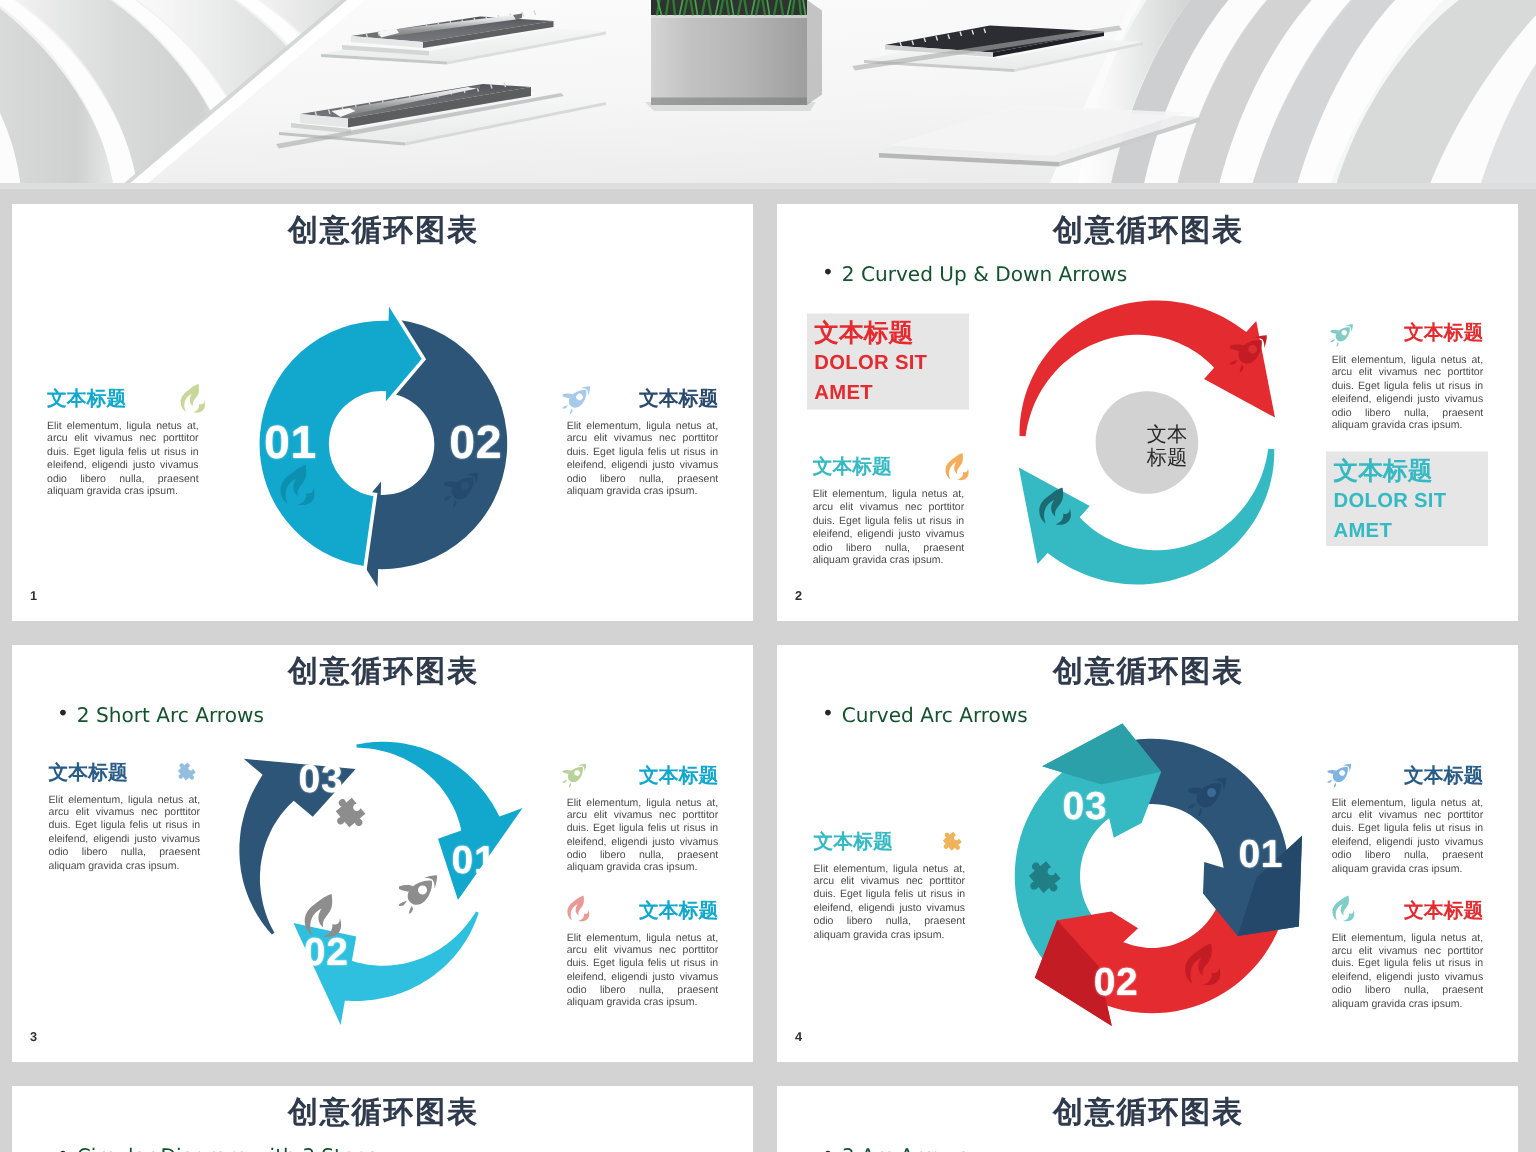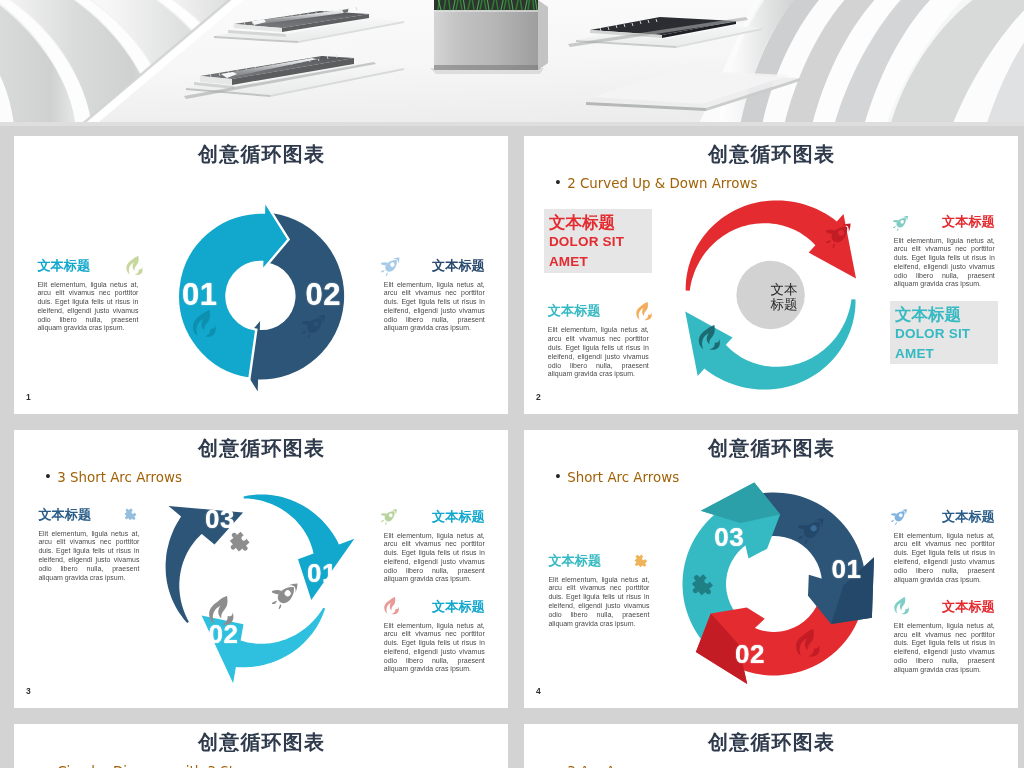--- a/index.html
+++ b/index.html
@@ -2,26 +2,26 @@
 <html><head>
 <meta charset="utf-8">
 <style>
   html,body{margin:0;padding:0;}
   body{width:1024px;height:768px;overflow:hidden;background:#d3d3d3;
        font-family:"Liberation Sans",sans-serif;}
   .page{position:relative;width:1024px;height:768px;}
   .hero{position:absolute;left:0;top:0;width:1024px;height:126px;overflow:hidden;background:#e9eaea;}
   .hero svg{display:block}
   .slides{position:absolute;left:0;top:120px;width:1024px;}
-  .row{display:flex;padding:16px 0 0 8px;box-sizing:border-box;justify-content:center;}
+  .row{display:flex;padding:16px 0 0 8px;box-sizing:border-box;}
   .row .card + .card{margin-left:16px;}
   .card{position:relative;width:494px;height:278px;background:#fff;overflow:hidden;}
   .stitle{position:absolute;left:0;right:0;text-align:center;top:7.5px;text-indent:1.2px;
      font-size:20px;font-weight:bold;color:#2f3b4c;letter-spacing:1.2px;line-height:21px;}
-  .bullet{position:absolute;left:43.2px;top:40.5px;font-size:13.4px;color:#a16207;
+  .bullet{position:absolute;left:43.2px;top:40.5px;font-size:13.4px;color:#14532d;
      font-family:"DejaVu Sans",sans-serif;line-height:13px;}
   .bdot{position:absolute;left:30px;top:40px;font-size:13.4px;color:#262626;
      font-family:"DejaVu Sans",sans-serif;line-height:13px;}
   .pagenum{position:absolute;left:12px;top:256px;font-size:8.5px;color:#2f2f2f;font-weight:bold;}
   .tb{position:absolute;}
   .th{font-weight:bold;margin:0;white-space:nowrap;line-height:14px;}
   .tp{font-size:7px;line-height:8.78px;color:#4a4a4a;text-align:justify;margin:8px 0 0 0;}
   .ico{position:absolute;}
   .dia{position:absolute;}
   .num{position:absolute;font-weight:bold;line-height:1;letter-spacing:.5px;
@@ -360,21 +360,21 @@
             <div class="gs" style="color:#35b9c2">DOLOR SIT</div>
             <div class="gs" style="color:#35b9c2">AMET</div>
           </div>
           <div class="pagenum">2</div>
         </div>
       </div>
 <div class="row">
         <div class="card">
           <div class="stitle">创意循环图表</div>
           <div class="bdot">•</div>
-          <div class="bullet">3 Short Arc Arrows</div>
+          <div class="bullet">2 Short Arc Arrows</div>
           <svg class="dia" style="left:0;top:0" width="494" height="278">
             <path d="M 229.6 66.4 L 231.8 66.0 L 234.0 65.6 L 236.2 65.2 L 238.5 65.0 L 240.7 64.7 L 243.0 64.6 L 245.2 64.5 L 247.5 64.5 L 249.8 64.5 L 252.1 64.6 L 254.4 64.8 L 256.7 65.0 L 259.0 65.3 L 261.3 65.7 L 263.6 66.1 L 265.9 66.6 L 268.1 67.1 L 270.4 67.8 L 272.7 68.4 L 274.9 69.2 L 277.1 70.0 L 279.3 70.9 L 281.5 71.8 L 283.7 72.9 L 285.9 73.9 L 288.0 75.1 L 290.1 76.3 L 292.1 77.5 L 294.2 78.8 L 296.2 80.2 L 298.2 81.7 L 300.1 83.2 L 302.0 84.7 L 303.9 86.4 L 305.7 88.0 L 307.5 89.8 L 309.2 91.5 L 310.9 93.4 L 312.5 95.3 L 314.1 97.2 L 315.7 99.2 L 317.1 101.2 L 318.6 103.3 L 320.0 105.4 L 321.3 107.6 L 322.6 109.8 L 323.8 112.1 L 324.9 114.4 L 340.4 108.7 L 297.3 170.0 L 284.0 129.2 L 299.5 123.6 L 299.1 121.8 L 298.7 120.0 L 298.2 118.3 L 297.6 116.5 L 297.0 114.7 L 296.4 113.0 L 295.7 111.2 L 294.9 109.5 L 294.1 107.8 L 293.2 106.1 L 292.3 104.5 L 291.3 102.8 L 290.3 101.2 L 289.3 99.6 L 288.1 98.0 L 287.0 96.5 L 285.8 94.9 L 284.5 93.4 L 283.2 92.0 L 281.9 90.5 L 280.5 89.1 L 279.0 87.8 L 277.5 86.4 L 276.0 85.2 L 274.5 83.9 L 272.9 82.7 L 271.2 81.5 L 269.5 80.4 L 267.8 79.3 L 266.1 78.3 L 264.3 77.3 L 262.4 76.3 L 260.6 75.4 L 258.7 74.6 L 256.8 73.8 L 254.8 73.0 L 252.9 72.4 L 250.9 71.7 L 248.9 71.1 L 246.8 70.6 L 244.7 70.1 L 242.7 69.7 L 240.6 69.3 L 238.4 69.0 L 236.3 68.8 L 234.2 68.6 L 232.0 68.5 L 229.8 68.4 Z" fill="#12a7cd"></path>
             <path d="M 311.1 178.5 L 310.4 180.7 L 309.6 182.8 L 308.8 184.9 L 307.9 186.9 L 307.0 189.0 L 306.0 191.0 L 305.0 193.0 L 303.8 195.0 L 302.7 197.0 L 301.4 198.9 L 300.1 200.8 L 298.8 202.7 L 297.4 204.5 L 295.9 206.3 L 294.4 208.1 L 292.8 209.8 L 291.2 211.5 L 289.6 213.2 L 287.8 214.8 L 286.1 216.4 L 284.2 217.9 L 282.4 219.4 L 280.5 220.8 L 278.5 222.2 L 276.5 223.5 L 274.4 224.7 L 272.4 226.0 L 270.2 227.1 L 268.1 228.2 L 265.9 229.3 L 263.6 230.3 L 261.4 231.2 L 259.1 232.1 L 256.7 232.9 L 254.4 233.6 L 252.0 234.3 L 249.6 234.9 L 247.1 235.4 L 244.7 235.9 L 242.2 236.3 L 239.7 236.7 L 237.2 236.9 L 234.7 237.1 L 232.2 237.3 L 229.6 237.3 L 227.1 237.3 L 224.5 237.2 L 221.9 237.1 L 219.1 253.3 L 187.6 185.4 L 229.5 194.3 L 226.6 210.5 L 228.4 211.1 L 230.1 211.6 L 231.9 212.0 L 233.7 212.4 L 235.6 212.8 L 237.4 213.1 L 239.3 213.3 L 241.1 213.5 L 243.0 213.7 L 244.9 213.8 L 246.8 213.8 L 248.7 213.8 L 250.7 213.7 L 252.6 213.6 L 254.5 213.4 L 256.4 213.2 L 258.3 212.9 L 260.3 212.6 L 262.2 212.2 L 264.1 211.7 L 266.0 211.2 L 267.9 210.6 L 269.8 210.0 L 271.7 209.4 L 273.6 208.6 L 275.4 207.8 L 277.2 207.0 L 279.1 206.1 L 280.9 205.2 L 282.6 204.2 L 284.4 203.1 L 286.1 202.0 L 287.8 200.8 L 289.5 199.6 L 291.1 198.4 L 292.8 197.1 L 294.3 195.7 L 295.9 194.3 L 297.4 192.8 L 298.9 191.3 L 300.3 189.8 L 301.7 188.2 L 303.1 186.5 L 304.4 184.9 L 305.7 183.1 L 306.9 181.4 L 308.1 179.6 L 309.3 177.7 Z" fill="#2ec0de"></path>
             <path d="M 173.3 193.0 L 171.8 191.4 L 170.3 189.7 L 168.9 187.9 L 167.6 186.1 L 166.3 184.3 L 165.0 182.4 L 163.8 180.5 L 162.6 178.5 L 161.5 176.5 L 160.5 174.5 L 159.5 172.4 L 158.5 170.3 L 157.6 168.2 L 156.8 166.0 L 156.0 163.8 L 155.3 161.6 L 154.6 159.3 L 154.0 157.1 L 153.5 154.8 L 153.0 152.4 L 152.6 150.1 L 152.3 147.7 L 152.0 145.4 L 151.8 143.0 L 151.7 140.6 L 151.6 138.2 L 151.6 135.8 L 151.6 133.3 L 151.8 130.9 L 152.0 128.5 L 152.2 126.1 L 152.5 123.6 L 152.9 121.2 L 153.4 118.8 L 154.0 116.4 L 154.6 114.0 L 155.2 111.6 L 156.0 109.2 L 156.8 106.8 L 157.7 104.5 L 158.6 102.2 L 159.6 99.8 L 160.7 97.6 L 161.9 95.3 L 163.1 93.1 L 164.4 90.9 L 165.7 88.7 L 167.1 86.5 L 154.5 75.9 L 229.1 82.6 L 200.5 114.5 L 187.8 103.9 L 186.5 105.1 L 185.2 106.4 L 183.9 107.7 L 182.6 109.1 L 181.4 110.5 L 180.2 112.0 L 179.1 113.4 L 178.0 115.0 L 176.9 116.5 L 175.9 118.1 L 174.9 119.7 L 173.9 121.4 L 173.0 123.1 L 172.2 124.8 L 171.4 126.6 L 170.6 128.4 L 169.9 130.2 L 169.2 132.0 L 168.6 133.9 L 168.0 135.8 L 167.5 137.7 L 167.1 139.6 L 166.7 141.5 L 166.3 143.5 L 166.0 145.5 L 165.7 147.5 L 165.6 149.5 L 165.4 151.5 L 165.3 153.5 L 165.3 155.6 L 165.3 157.6 L 165.4 159.7 L 165.6 161.7 L 165.8 163.8 L 166.1 165.8 L 166.4 167.9 L 166.8 169.9 L 167.2 172.0 L 167.7 174.0 L 168.3 176.1 L 168.9 178.1 L 169.6 180.1 L 170.3 182.1 L 171.1 184.1 L 172.0 186.1 L 172.9 188.0 L 173.9 189.9 L 174.9 191.8 Z" fill="#2d5578"></path>
           </svg>
           <svg class="ico" style="left:215.4px;top:97.9px;width:28.0px;height:28.0px" viewBox="0 0 24 24" fill="#8d8d8d">
             <g transform="rotate(-40 12 12)">
               <path d="M4 4 8.2 4C8.2 3.6 7.9 3.3 7.9 2.7 7.9 1.5 8.8 0.6 10 0.6 11.2 0.6 12.1 1.5 12.1 2.7 12.1 3.3 11.8 3.6 11.8 4L16 4 16 8.2C15.6 8.2 15.3 7.9 14.7 7.9 13.5 7.9 12.6 8.8 12.6 10 12.6 11.2 13.5 12.1 14.7 12.1 15.3 12.1 15.6 11.8 16 11.8L16 16 11.8 16C11.8 16.4 12.1 16.7 12.1 17.3 12.1 18.5 11.2 19.4 10 19.4 8.8 19.4 7.9 18.5 7.9 17.3 7.9 16.7 8.2 16.4 8.2 16L4 16 4 11.8C3.6 11.8 3.3 12.1 2.7 12.1 1.5 12.1 0.6 11.2 0.6 10 0.6 8.8 1.5 7.9 2.7 7.9 3.3 7.9 3.6 8.2 4 8.2Z"></path>
             </g>
           </svg>
@@ -424,21 +424,21 @@
           </div>
           <svg class="ico" style="left:369.0px;top:166.5px;width:18.0px;height:18.0px" viewBox="0 0 24 24" fill="#e79a96">
             <path d="M16 0S17 4.3 15.9 7.6C15 10.3 12.9 11.9 12 13.7 11 15.7 11.6 17.8 11.6 17.8S9 15.9 9 12.9 10.8 7.7 10.8 7.7 6.8 9.3 5.3 13.4C3.6 17.9 5.8 22.2 5.8 22.2S1.9 19.9 1.7 14.7C1.4 8.9 6.5 5.9 9.6 3.5 12.7 1 16 0 16 0Z"></path>
             <path d="M20.4 12.7S20.8 14.7 19.5 15.7C18.1 16.8 16.4 16 16.4 16S16.9 18.2 15.5 20.1C13.9 22.2 11.4 22.6 11.4 22.6S16.5 24 19.6 20.9C22.6 17.9 20.4 12.7 20.4 12.7Z"></path>
           </svg>
           <div class="pagenum">3</div>
         </div>
         <div class="card">
           <div class="stitle">创意循环图表</div>
           <div class="bdot">•</div>
-          <div class="bullet">Short Arc Arrows</div>
+          <div class="bullet">Curved Arc Arrows</div>
           <svg class="dia" style="left:0;top:0" width="494" height="278">
             <path d="M 235.7 63.6 A 91.5 91.5 0 0 1 336.5 183.8 L 295.4 169.6 A 48 48 0 0 0 242.5 106.6 Z" fill="#2d5578"></path>
             <path d="M 335.4 186.8 A 91.5 91.5 0 0 1 180.9 214.0 L 213.8 185.5 A 48 48 0 0 0 294.8 171.2 Z" fill="#e32b30"></path>
             <path d="M 178.9 211.6 A 91.5 91.5 0 0 1 232.5 64.2 L 240.8 106.9 A 48 48 0 0 0 212.7 184.2 Z" fill="#35b9c2"></path>
             <path d="M 350.0 127.2 L 347.9 187.7 L 307.1 194.0 L 284.0 165.7 L 284.8 144.7 L 319.7 155.2 Z" fill="#2d5578"></path>
             <path d="M 350.0 127.2 L 347.9 187.7 L 307.1 194.0 L 319.7 155.2 Z" fill="#24486a"></path>
             <path d="M 223.2 254.0 L 171.9 221.9 L 186.8 183.5 L 222.8 177.6 L 240.7 188.8 L 214.1 213.8 Z" fill="#e32b30"></path>
             <path d="M 223.2 254.0 L 171.9 221.9 L 186.8 183.5 L 214.1 213.8 Z" fill="#c41c24"></path>
             <path d="M 176.8 80.8 L 230.3 52.4 L 256.1 84.5 L 243.1 118.7 L 224.5 128.5 L 216.2 93.0 Z" fill="#35b9c2"></path>
             <path d="M 176.8 80.8 L 230.3 52.4 L 256.1 84.5 L 216.2 93.0 Z" fill="#2ba0a8"></path>

